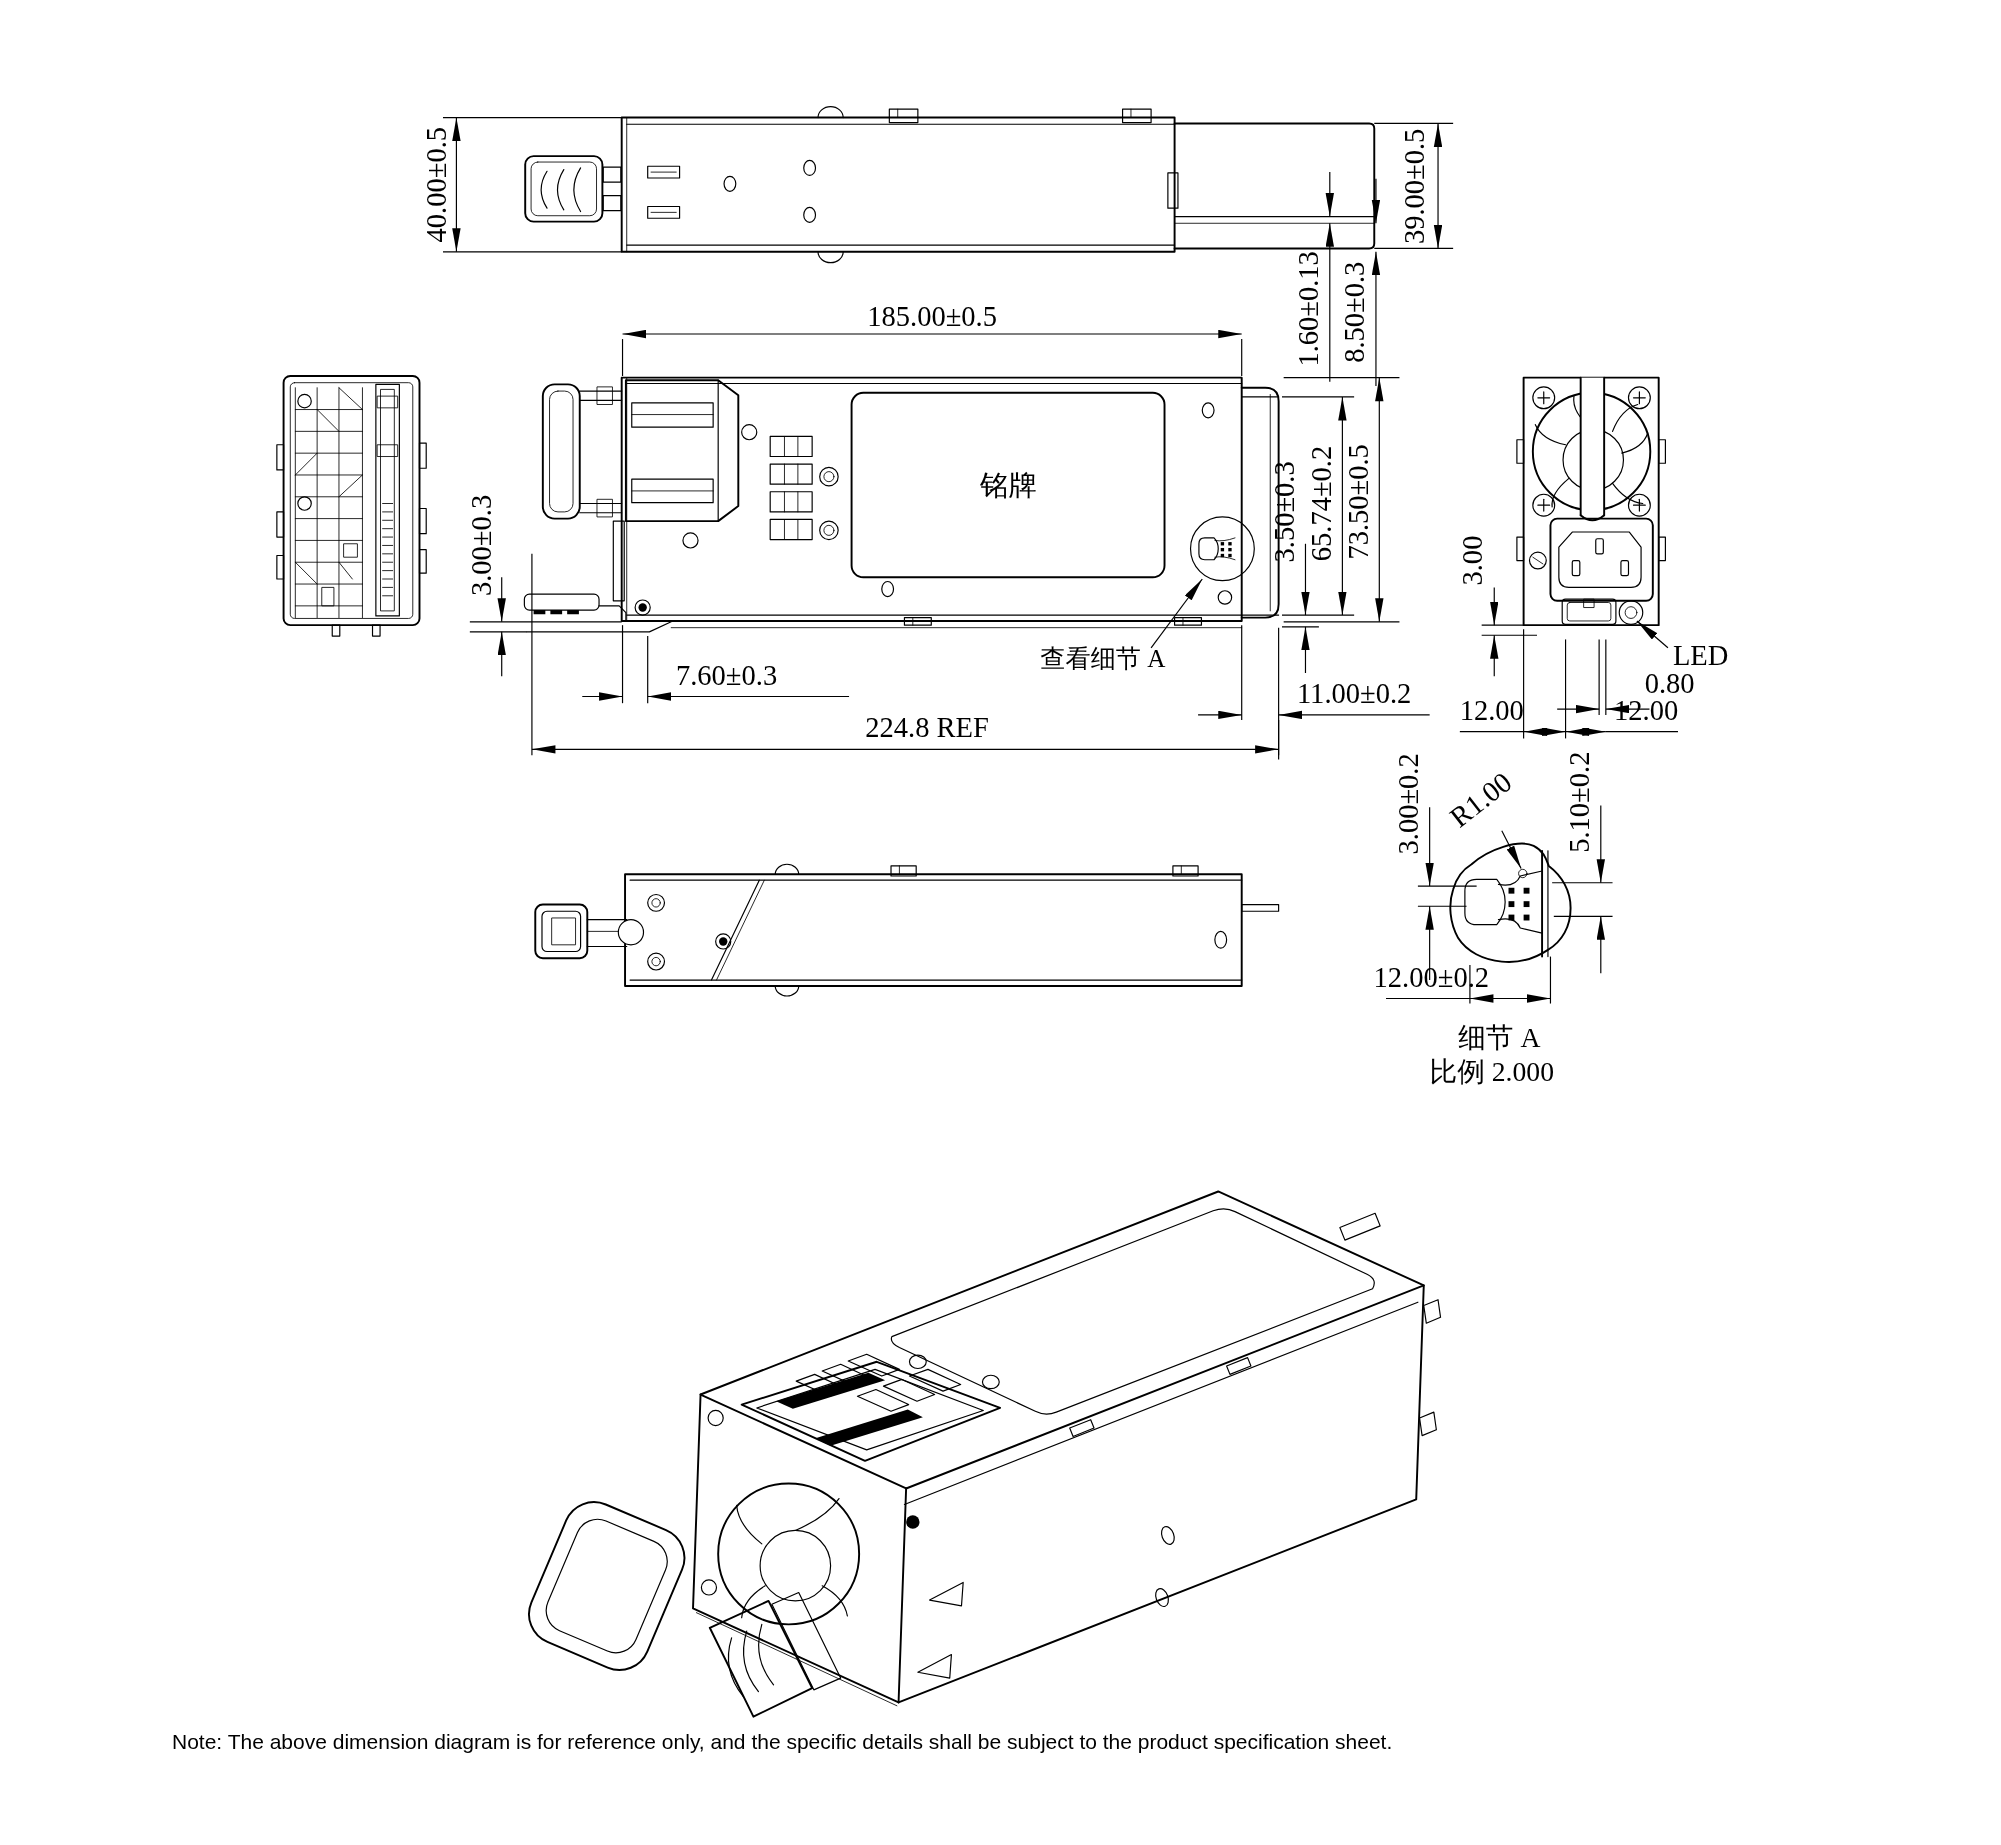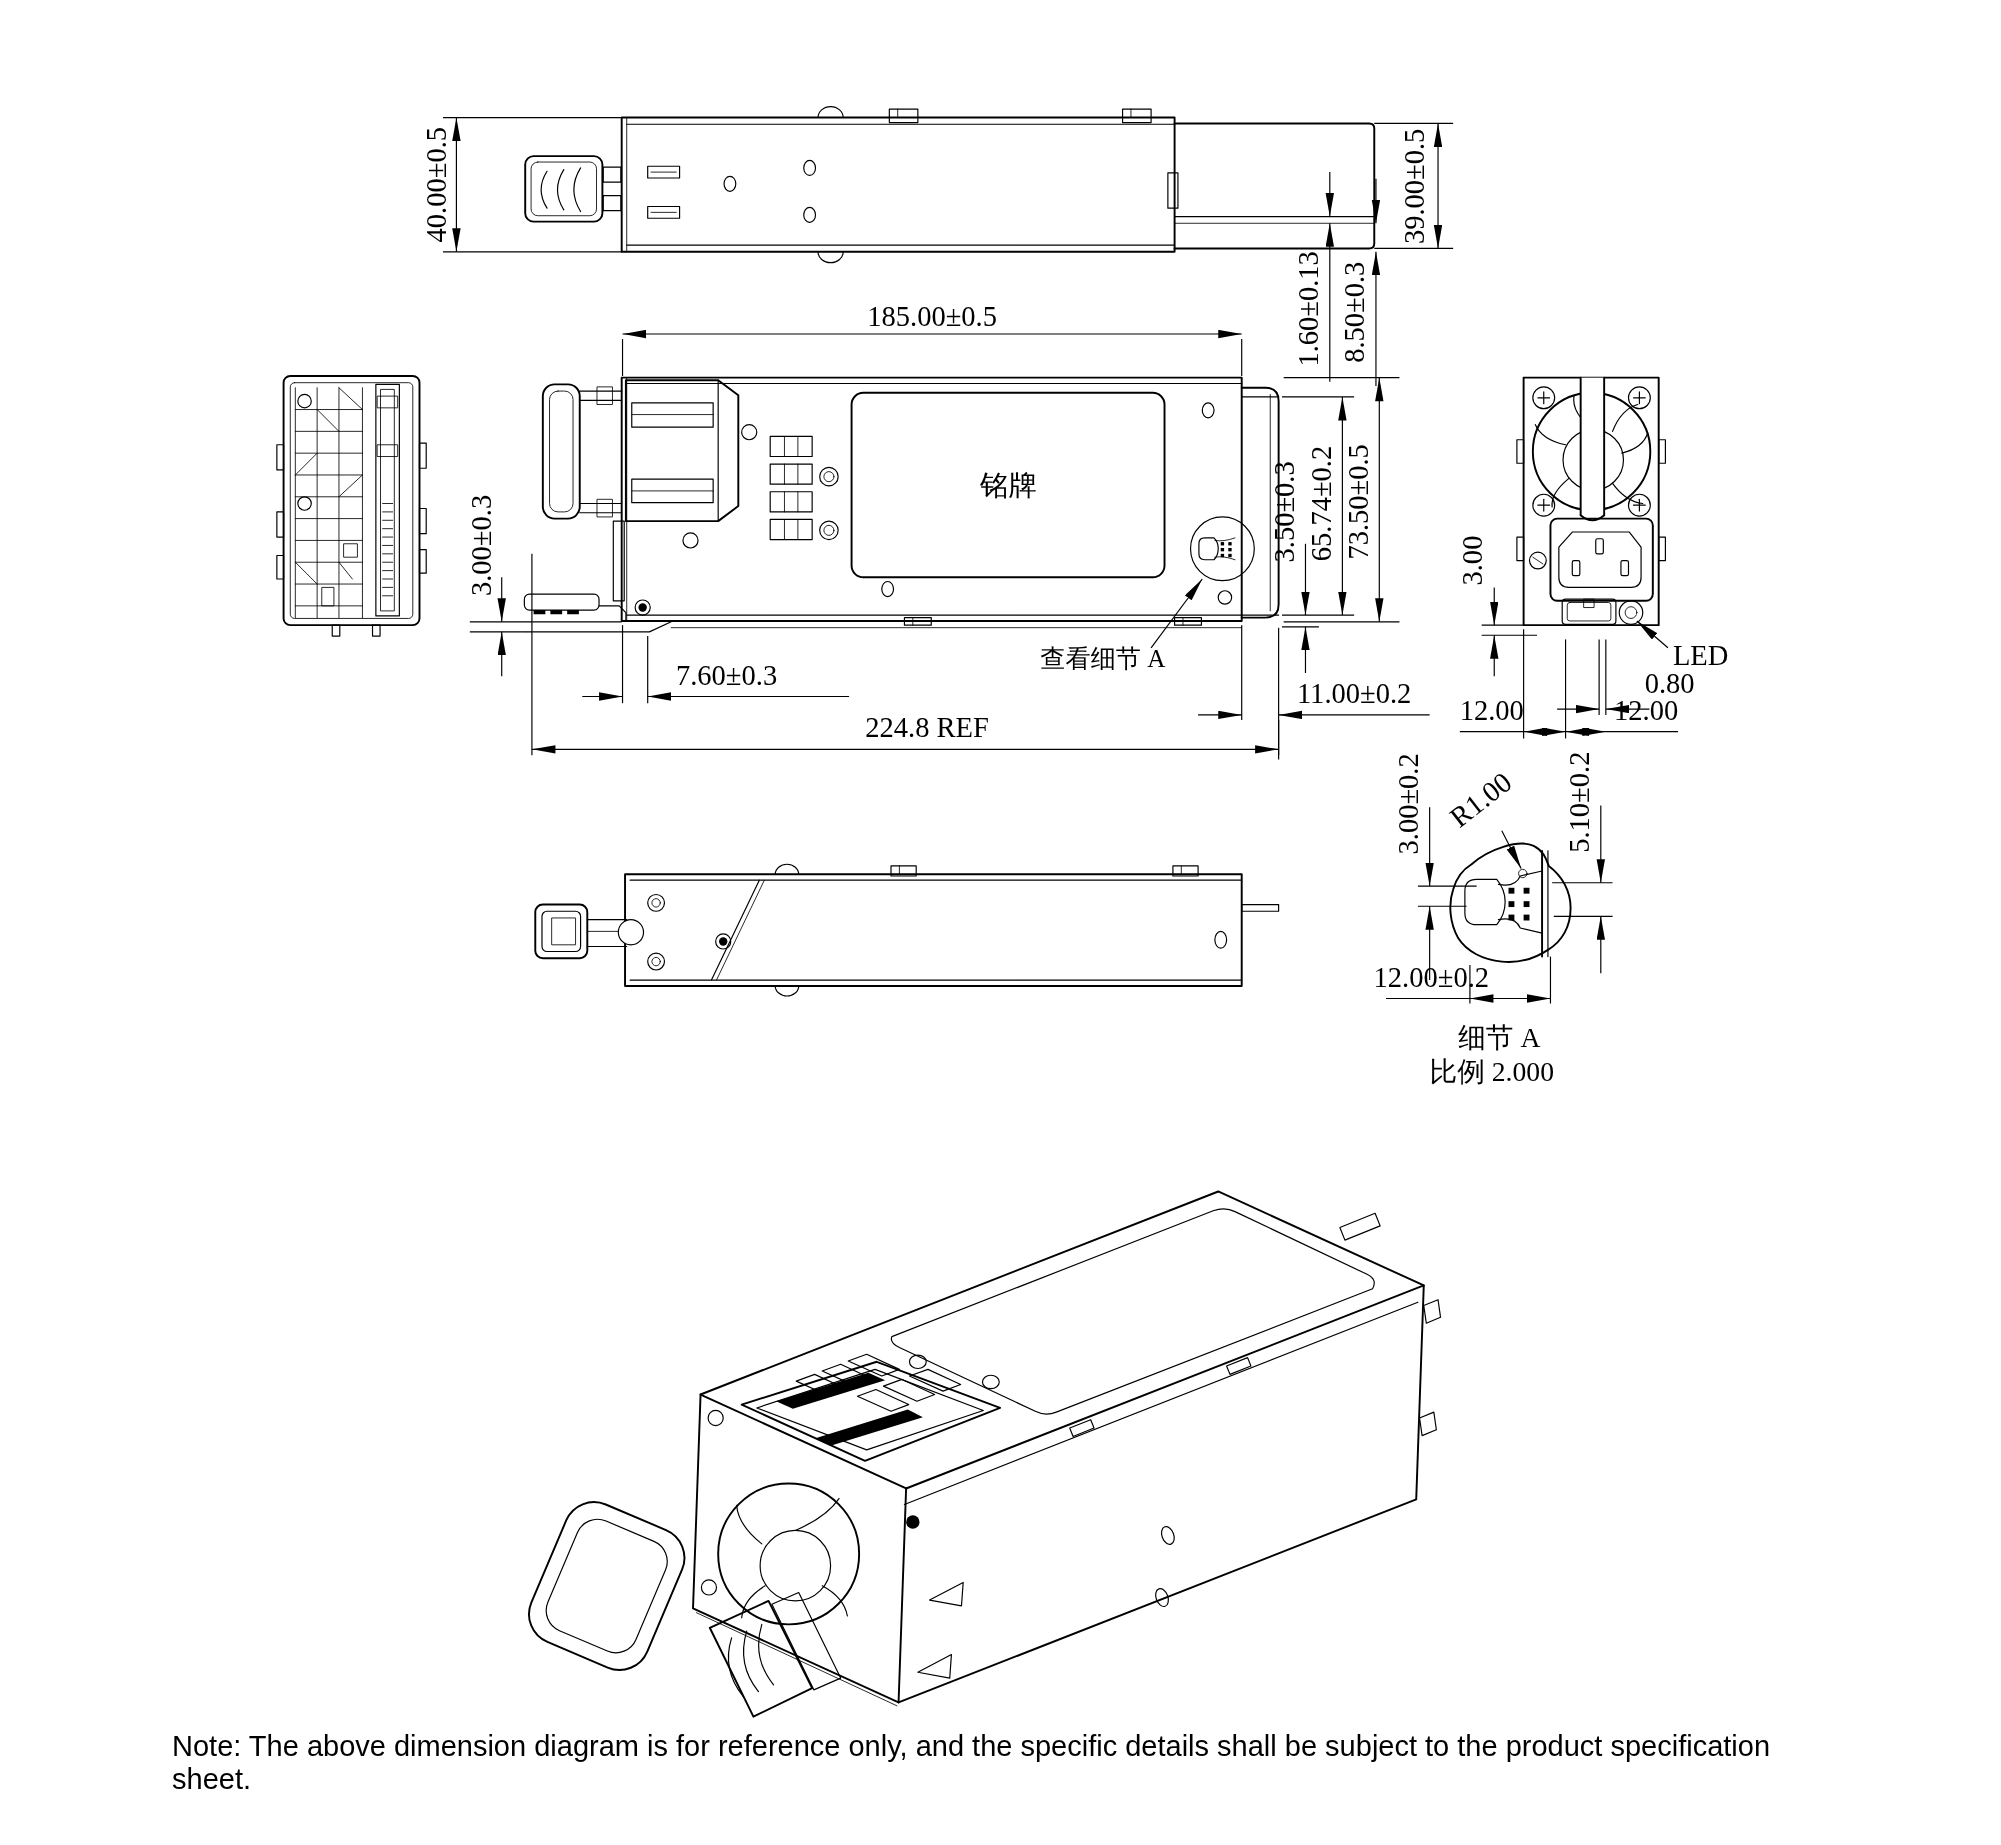--- a/index.html
+++ b/index.html
@@ -8,21 +8,21 @@
   svg{position:absolute;left:0;top:0;}
   .o2{fill:none;stroke:#000;stroke-width:2.3;stroke-linejoin:round;stroke-linecap:round;}
   .o1{fill:none;stroke:#000;stroke-width:1.4;stroke-linejoin:round;stroke-linecap:round;}
   .oD{fill:none;stroke:#000;stroke-width:1.0;stroke-linejoin:round;stroke-linecap:round;}
   .dim{fill:none;stroke:#000;stroke-width:1.4;}
   .fb{fill:#000;stroke:none;}
   text.d{font-family:"Liberation Serif",serif;font-size:34px;fill:#000;}
   text.dz{font-family:"Liberation Serif",serif;font-size:30px;fill:#000;}
   text.cap{font-family:"Liberation Serif",serif;font-size:33px;fill:#000;}
   .note{position:absolute;left:172px;top:1730px;width:1645px;
-        font-family:"Liberation Sans",sans-serif;font-size:29px;color:#000;}
+        font-family:"Liberation Sans",sans-serif;font-size:21px;color:#000;}
 </style>
 </head>
 <body>
 
 <div class="canvas">
 <svg width="2001" height="1846" viewBox="0 0 2385 2200">
   <defs>
     <marker id="ae" markerUnits="userSpaceOnUse" markerWidth="30" markerHeight="12" refX="28" refY="5" orient="auto">
       <path d="M0,0 L28,5 L0,10 Z" fill="#000"></path>
     </marker>

